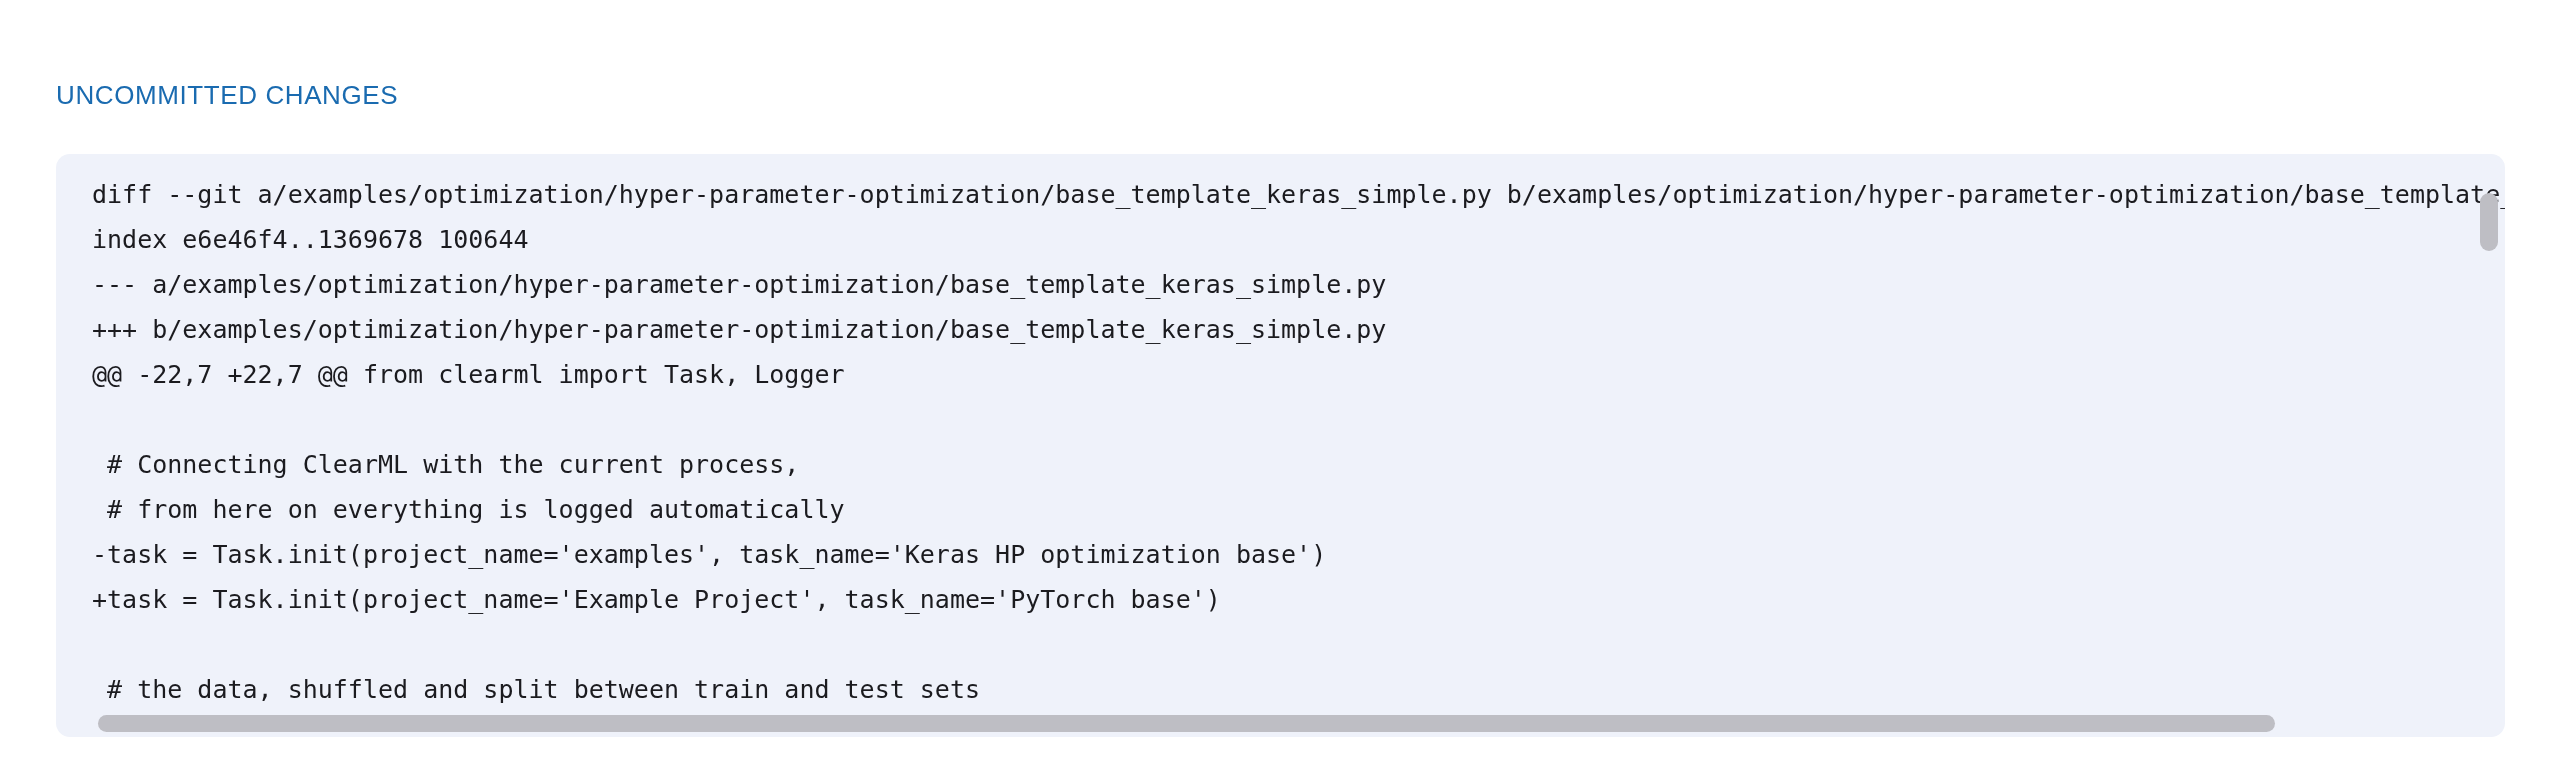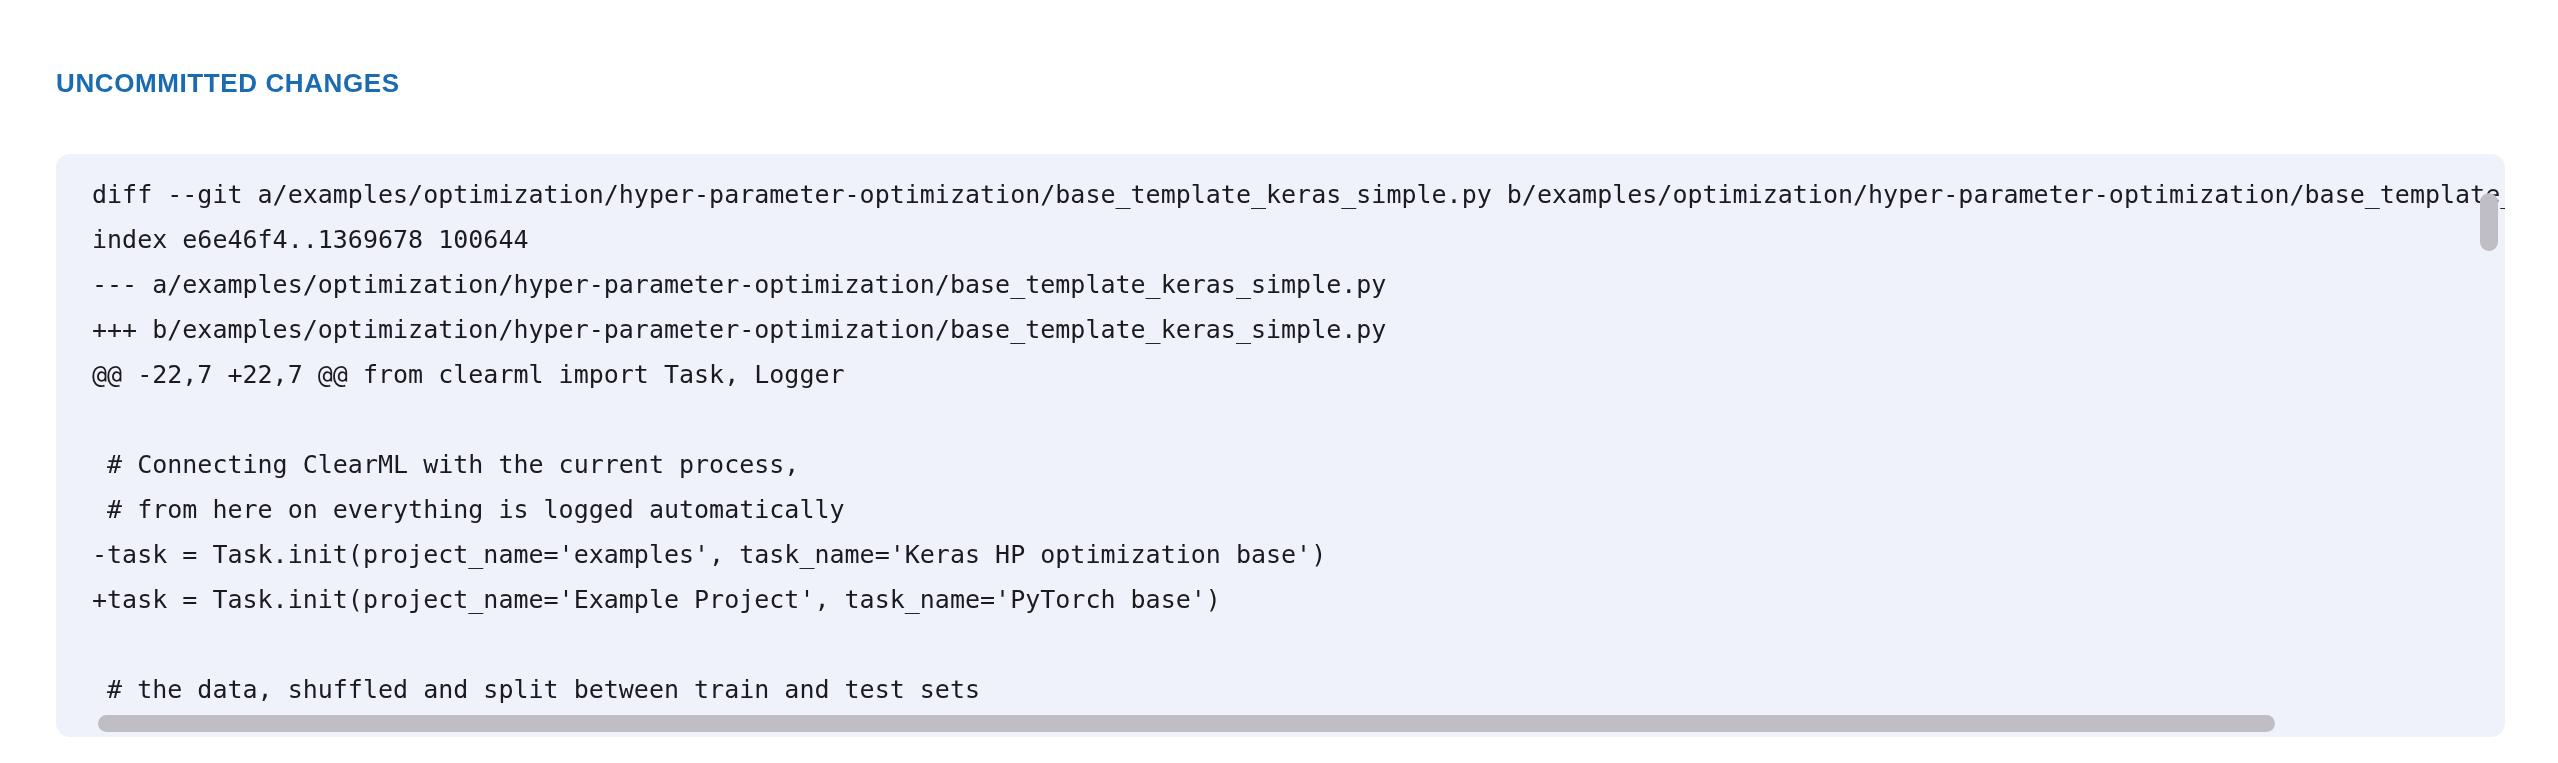--- a/index.html
+++ b/index.html
@@ -19,24 +19,24 @@
     position: relative;
     width: 2558px;
     height: 763px;
     background: #ffffff;
   }
 
   
   .section-title {
     position: absolute;
     left: 56px;
-    top: 68px;
+    top: 80px;
     font-family: "Liberation Sans", sans-serif;
     font-size: 26px;
-    font-weight: bold;
+    font-weight: normal;
     letter-spacing: 0.6px;
     color: #1A6BB0;
     text-transform: uppercase;
     white-space: nowrap;
     line-height: 30px;
   }
 
   
   .diff-panel {
     position: absolute;

